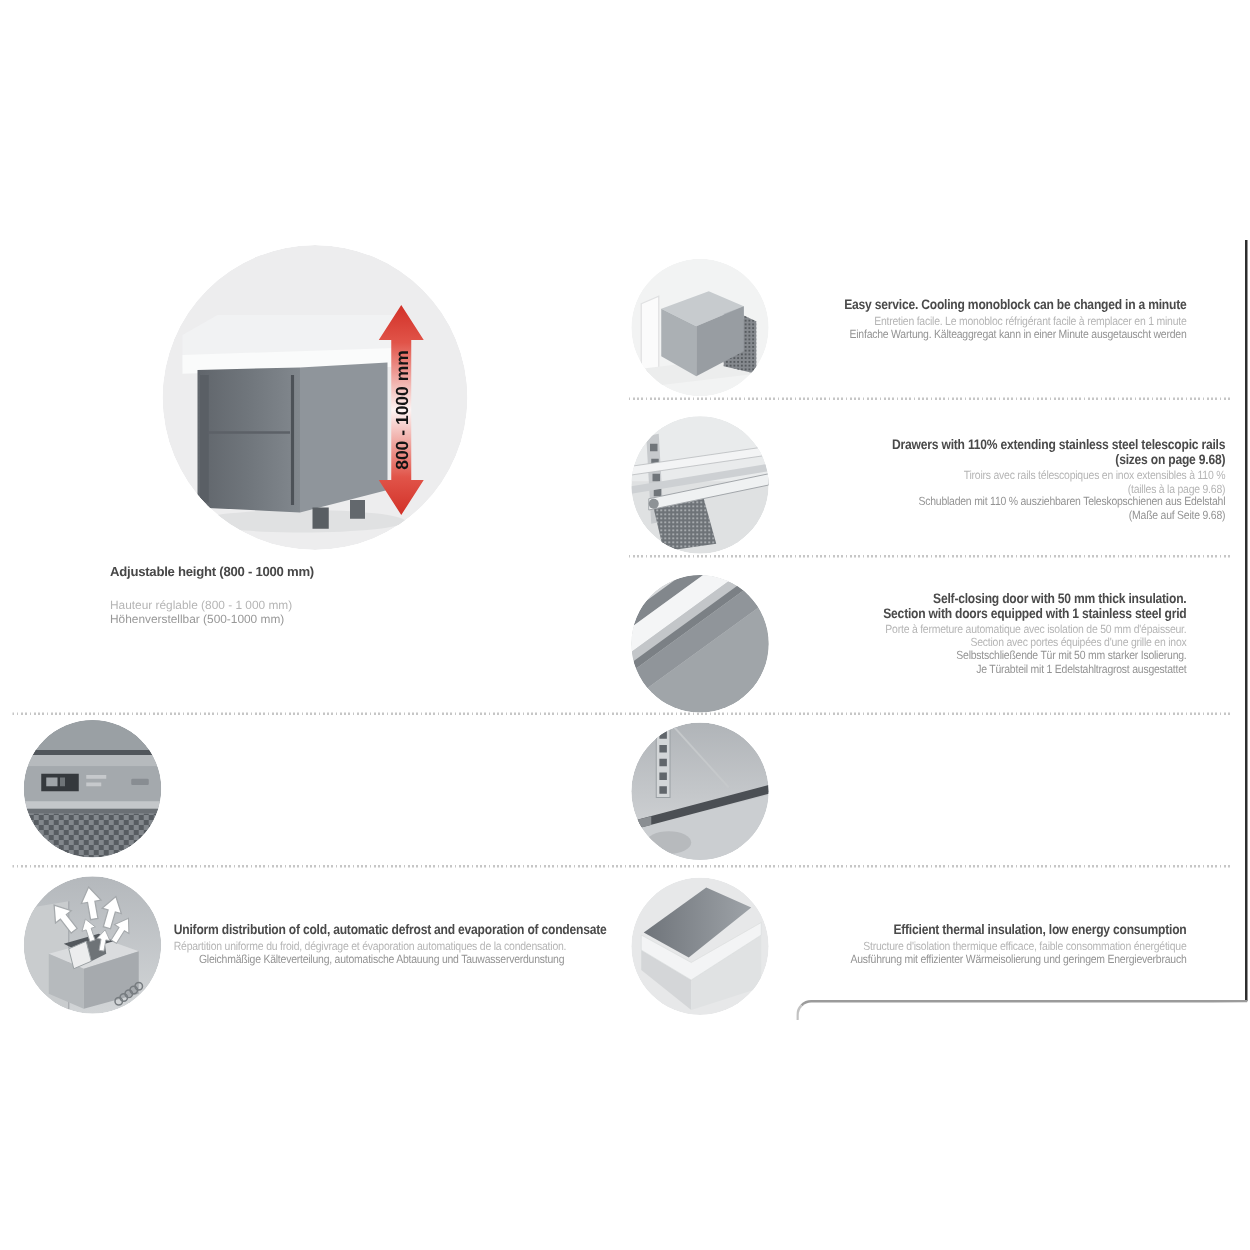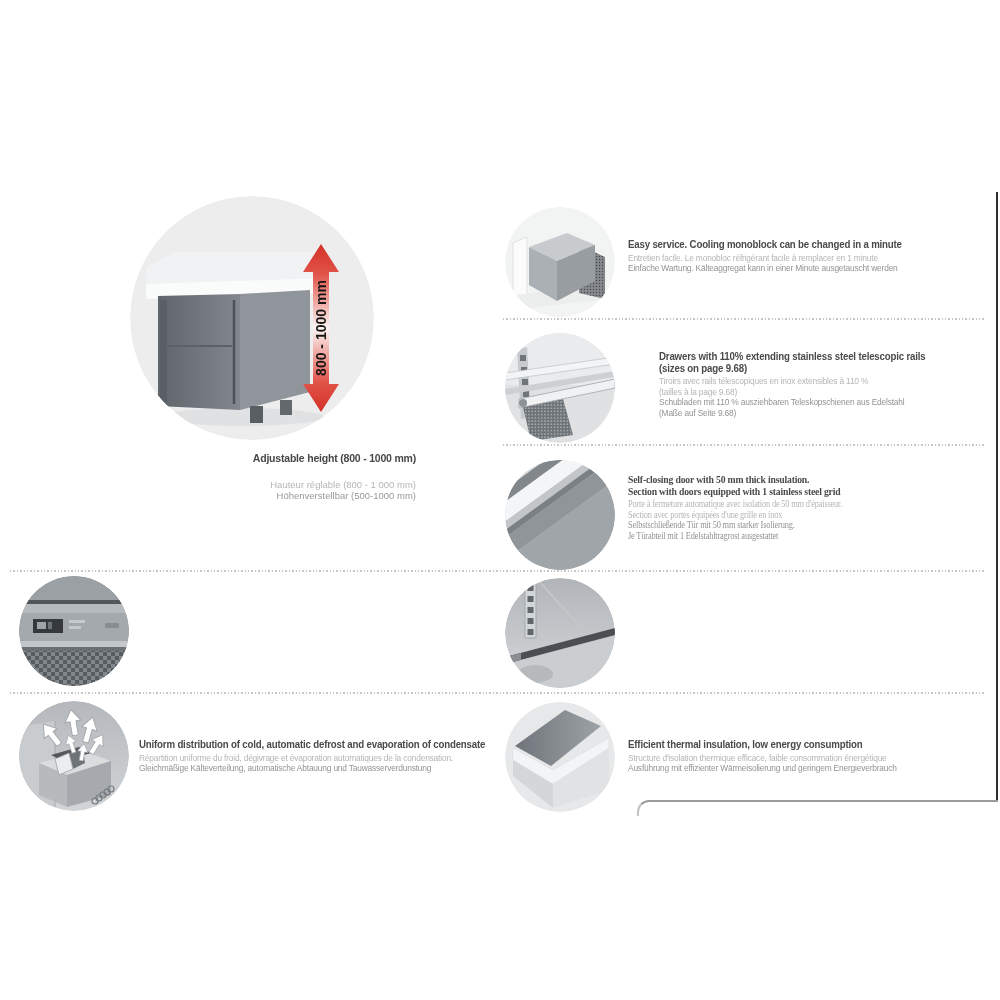--- a/index.html
+++ b/index.html
@@ -1,28 +1,28 @@
 <!DOCTYPE html>
 <html><head>
 <meta charset="utf-8">
 <style>
   html,body{margin:0;padding:0;background:#fff;}
   #page{position:relative;width:1000px;height:1000px;background:#ffffff;overflow:hidden;
         font-family:"Liberation Sans","DejaVu Sans",sans-serif;}
   .circle-img{position:absolute;border-radius:50%;overflow:hidden;}
-  .feature-text{position:absolute;}
+  .feature-text{position:absolute;text-align:right;}
   .ft-en{font-weight:bold;font-size:11px;line-height:11.5px;letter-spacing:-0.2px;color:#4a4a4a;
          white-space:pre;transform:scaleX(0.88);transform-origin:0 0;}
   .ft-fr{font-size:9.5px;line-height:10.5px;letter-spacing:-0.2px;color:#b5b5b5;
          white-space:pre;margin-top:2px;transform:scaleX(0.88);transform-origin:0 0;}
   .ft-de{font-size:9.5px;line-height:10.5px;letter-spacing:-0.2px;color:#939393;
          white-space:pre;transform:scaleX(0.88);transform-origin:0 0;}
   .divider{position:absolute;height:2px;
            background-image:repeating-linear-gradient(90deg,#c6c6c6 0 1.4px,transparent 1.4px 3.4px);}
-  #hero-caption{position:absolute;left:116px;top:452px;width:300px;text-align:right;}
+  #hero-caption{position:absolute;left:88px;top:452px;width:300px;text-align:left;}
   #hero-caption .cap-en{font-weight:bold;font-size:10.5px;line-height:12px;letter-spacing:-0.2px;color:#474747;}
   #hero-caption .cap-fr{font-size:9.5px;line-height:10.5px;color:#b5b5b5;margin-top:16px;}
   #hero-caption .cap-de{font-size:9.5px;line-height:10.5px;color:#989898;}
   #page-edge{position:absolute;left:996px;top:192px;width:2px;height:609px;background:#2e2e2e;}
   #table-top-border{position:absolute;left:637px;top:800px;width:359px;height:14px;
                     border-top:2px solid #9b9b9b;border-left:2px solid #c2c2c2;border-top-left-radius:12px;}
 </style>
 </head>
 <body>
 
@@ -156,21 +156,21 @@
           <rect x="-45" y="2" width="200" height="10" fill="#82878c"></rect>
           <rect x="-45" y="12" width="200" height="16" fill="#f4f5f6"></rect>
           <rect x="-45" y="28" width="200" height="7" fill="#c3c6c9"></rect>
           <rect x="-45" y="35" width="200" height="6" fill="#7b8085"></rect>
           <rect x="-45" y="41" width="200" height="18" fill="#90959a"></rect>
           <rect x="-45" y="59" width="200" height="100" fill="#a0a5a9"></rect>
         </g>
       </g>
     </svg>
   </div>
-  <div class="feature-text" style="left:628px;top:474px;width:365px;font-family:Liberation Serif, serif;">
+  <div class="feature-text" style="left:628px;top:474px;width:365px;">
     <div class="ft-en">Self-closing door with 50 mm thick insulation.
 Section with doors equipped with 1 stainless steel grid</div>
     <div class="ft-fr">Porte à fermeture automatique avec isolation de 50 mm d'épaisseur.
 Section avec portes équipées d'une grille en inox</div>
     <div class="ft-de">Selbstschließende Tür mit 50 mm starker Isolierung.
 Je Türabteil mit 1 Edelstahltragrost ausgestattet</div>
   </div>
 
   <div class="divider" style="left:10px;top:570px;width:975px;"></div>
 

